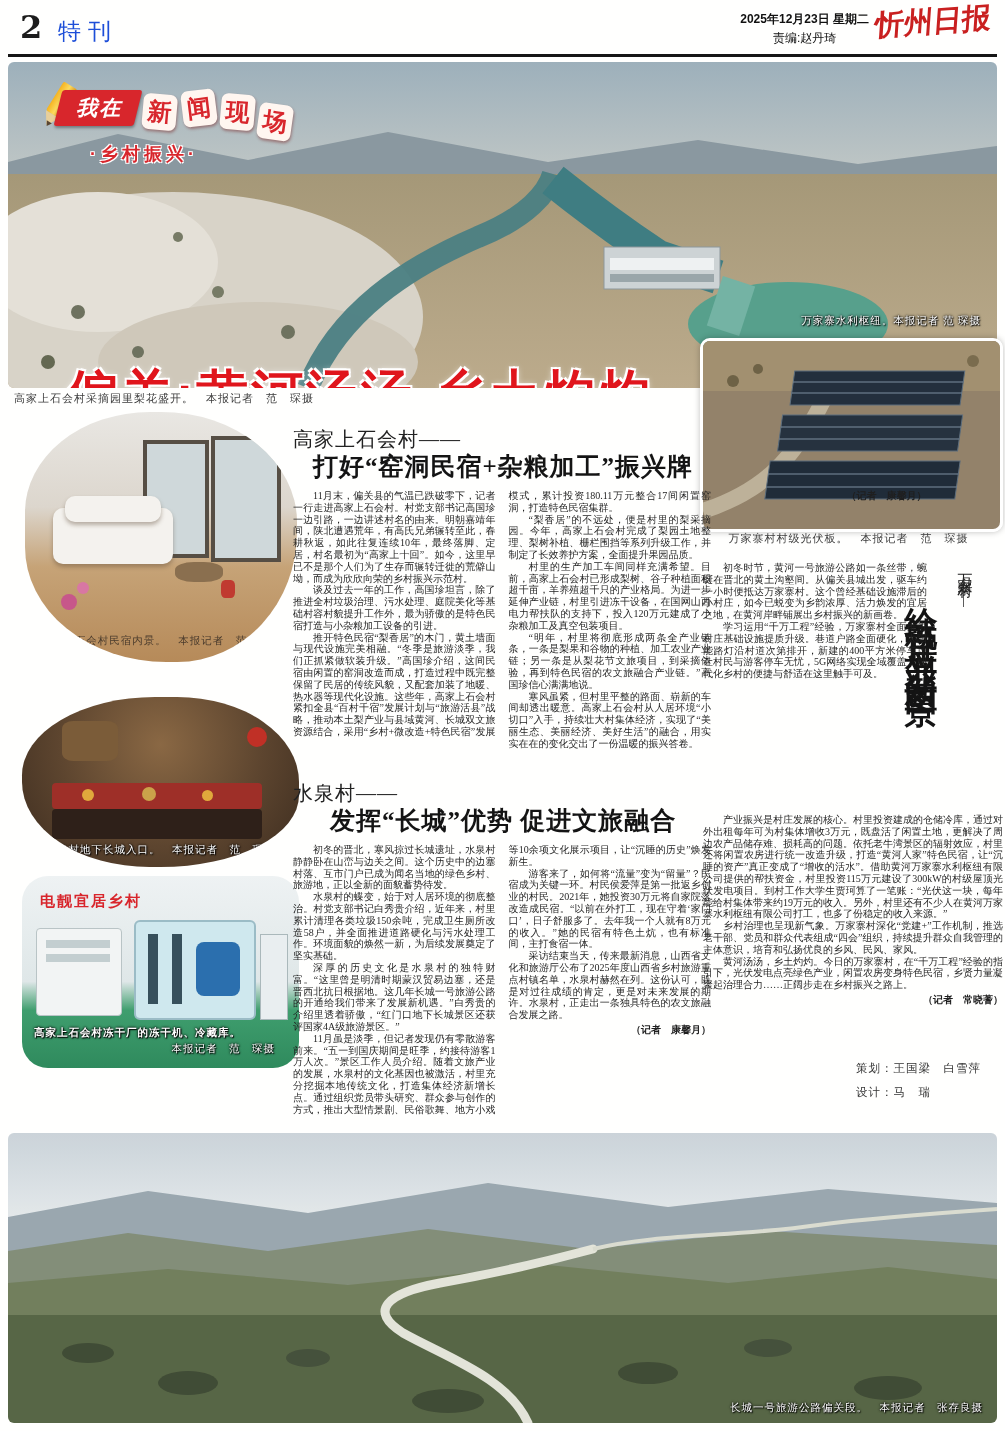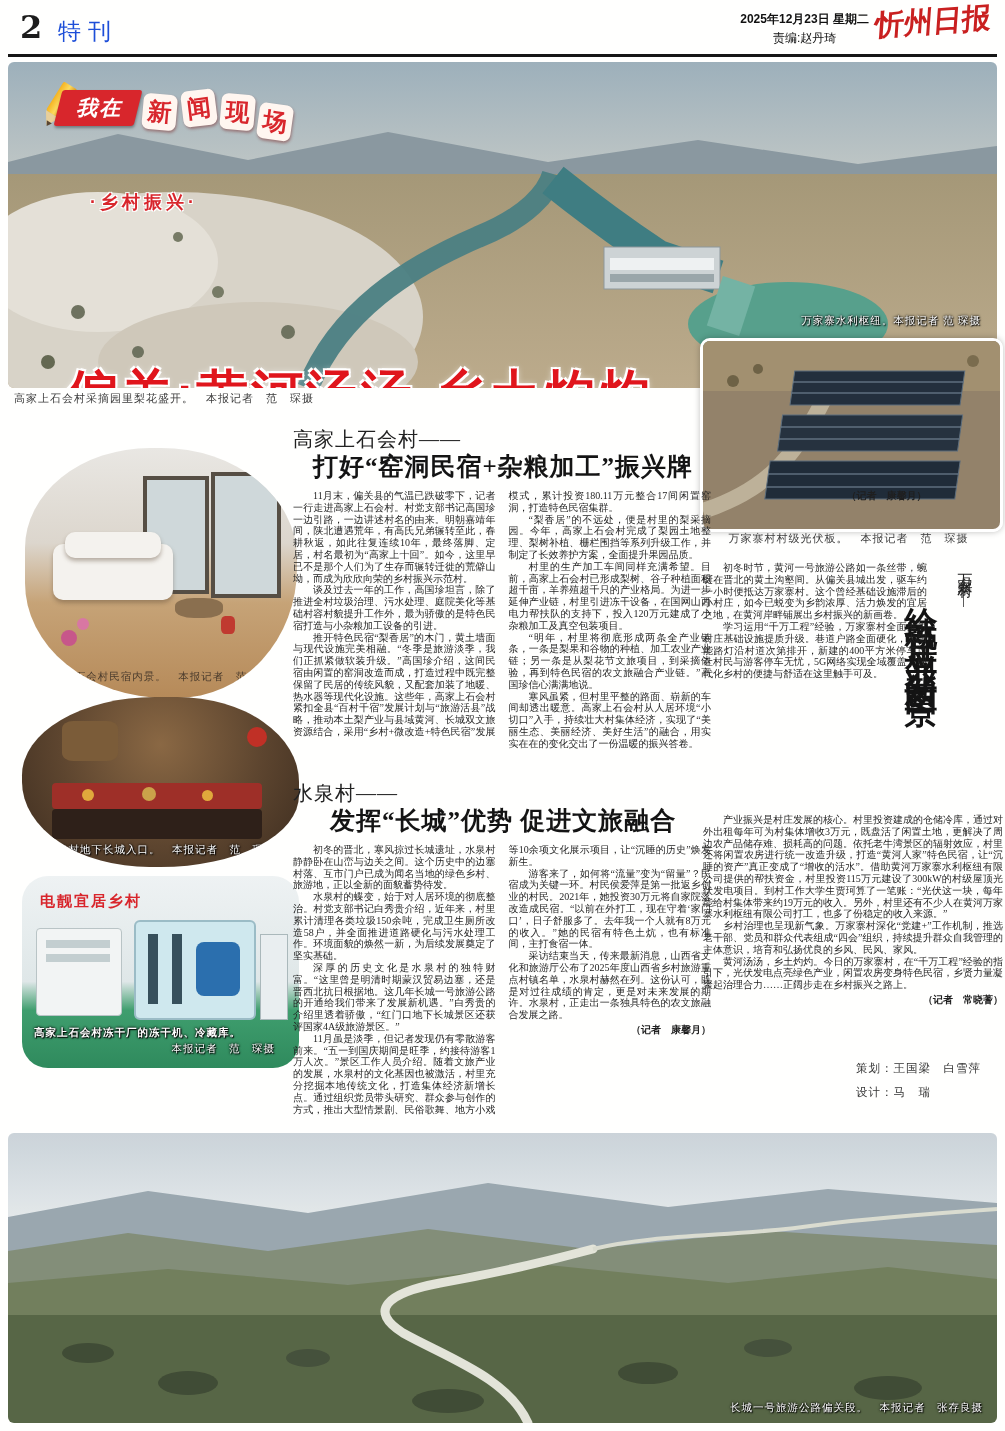--- a/index.html
+++ b/index.html
@@ -39,26 +39,26 @@
       padding:4px 14px 4px 20px;transform:skewX(-14deg);border-radius:3px;box-shadow:1px 2px 3px rgba(0,0,0,.35);
       font-family:"Liberation Sans",sans-serif;}
   .tile{width:34px;height:36px;background:#fff6f0;border-radius:7px;margin-left:5px;display:flex;align-items:center;justify-content:center;
       color:#d8262c;font-weight:900;font-size:24px;box-shadow:1px 2px 3px rgba(120,30,30,.45);
       font-family:"Liberation Sans",sans-serif;}
   .tile:nth-child(odd){transform:rotate(-7deg);}
   .tile:nth-child(even){transform:rotate(5deg) translateY(4px);}
   .tile-last{transform:rotate(8deg) translateY(14px) !important;}
   .badge-sub{position:absolute;left:60px;top:58px;color:#d8262c;font-weight:900;font-size:18px;letter-spacing:4px;
       font-family:"Liberation Sans",sans-serif;
-      text-shadow:-1px -1px 0 #fff,1px -1px 0 #fff,-1px 1px 0 #fff,1px 1px 0 #fff;margin-top:48px;}
+      text-shadow:-1px -1px 0 #fff,1px -1px 0 #fff,-1px 1px 0 #fff,1px 1px 0 #fff;}
 
   
   .photo{position:absolute;overflow:hidden;}
   .solar{left:700px;top:338px;width:297px;height:188px;border:3px solid #fff;border-radius:10px;box-shadow:0 0 6px rgba(0,0,0,.25);}
-  .blob1{left:25px;top:448px;width:272px;height:250px;border-radius:46% 50% 44% 52% / 40% 44% 52% 46%;
+  .blob1{left:25px;top:412px;width:272px;height:250px;border-radius:46% 50% 44% 52% / 40% 44% 52% 46%;
       background:linear-gradient(180deg,#e9e7e3 0%,#dcd6cd 38%,#c6a377 62%,#b68a59 100%);}
   .blob2{left:22px;top:697px;width:277px;height:170px;border-radius:48% 44% 50% 46% / 46% 50% 42% 50%;
       background:radial-gradient(circle at 50% 28%,#8a6844 0%,#5d452f 55%,#3c2c1f 100%);}
   .blob3{left:22px;top:876px;width:277px;height:192px;border-radius:26px;
       background:linear-gradient(180deg,#eef2f3 0%,#dfe7e8 55%,#3f9e6e 70%,#2f8a5d 100%);}
 
   .win{position:absolute;background:#cfd8da;border:4px solid #564e44;}
   .sofa{position:absolute;background:#f4f2ee;border-radius:10px;box-shadow:0 3px 4px rgba(90,70,50,.4);}
   .dot{position:absolute;border-radius:50%;}
   .bar{position:absolute;}

